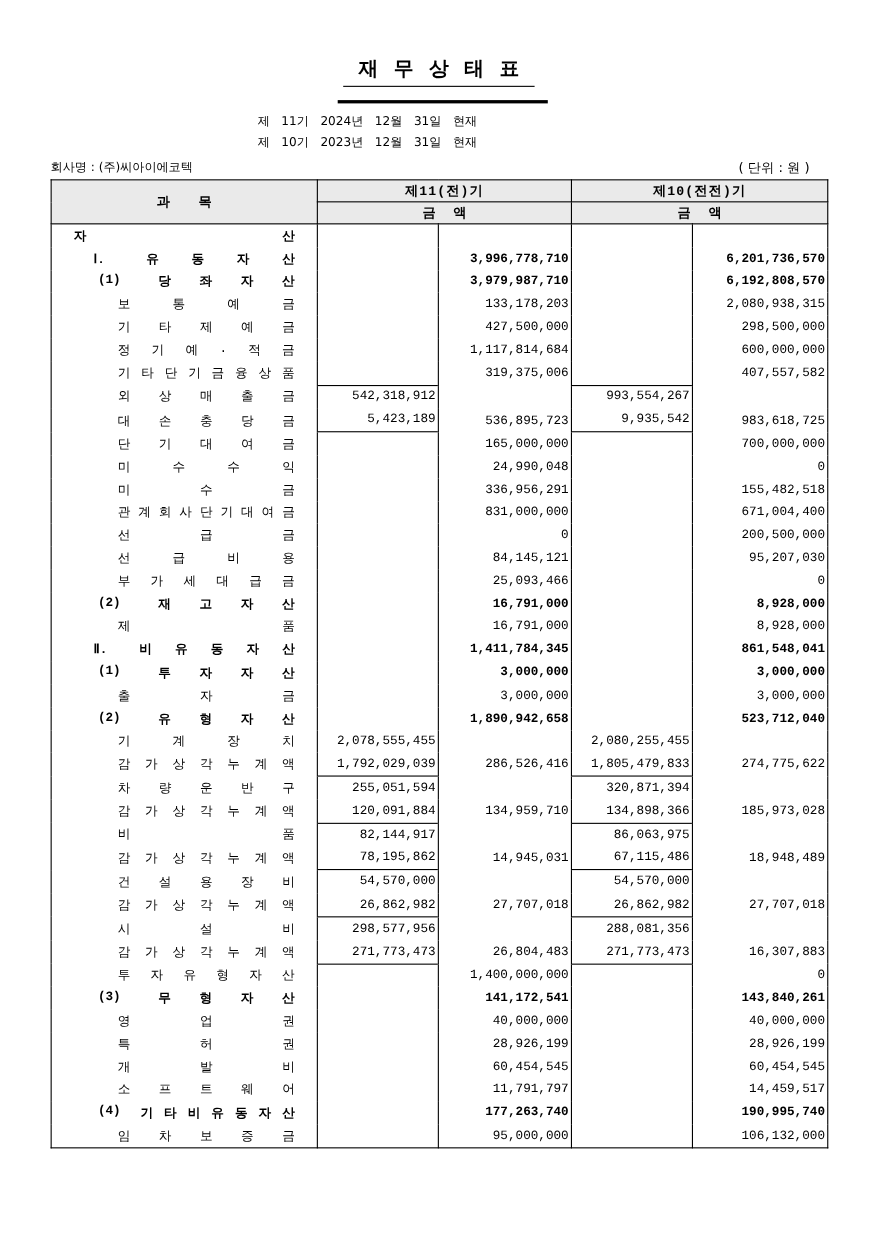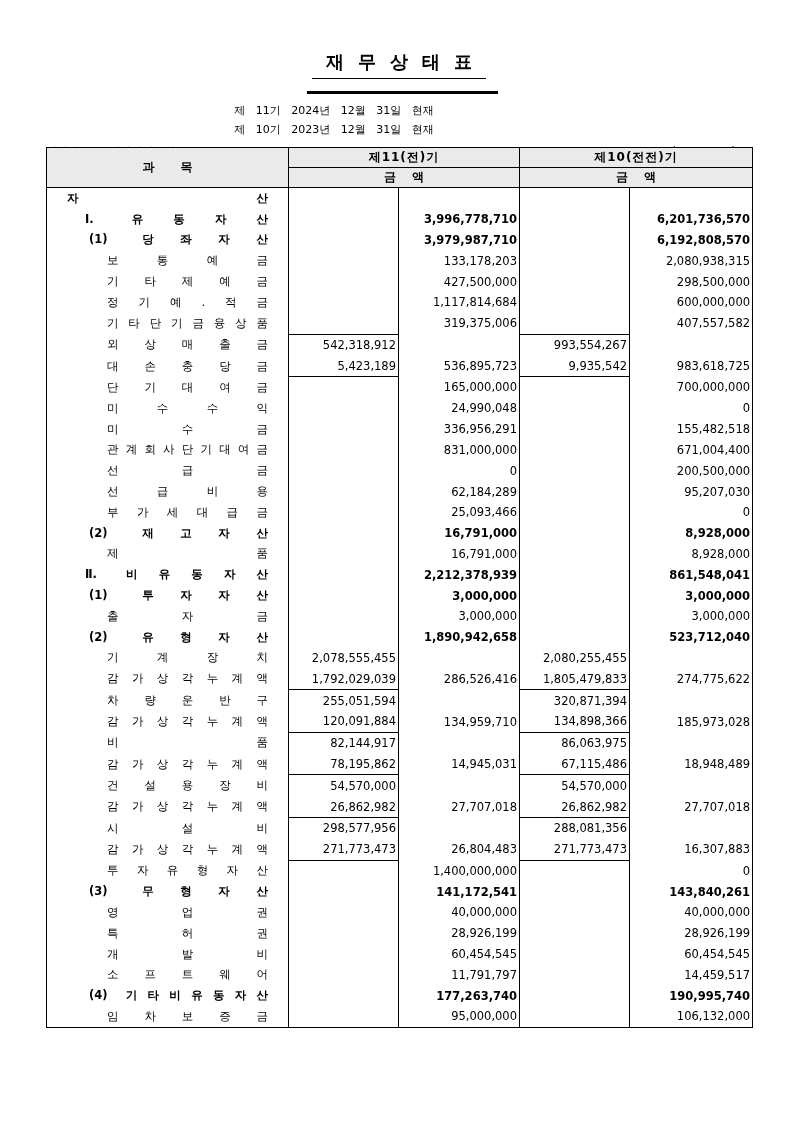--- a/index.html
+++ b/index.html
@@ -5,21 +5,21 @@
   html, body { margin: 0; padding: 0; background: #ffffff; }
   body { width: 798px; height: 1128px; position: relative; font-family: "DejaVu Sans", sans-serif; color: #000; overflow: hidden; }
   .title-wrap { position: absolute; left: 0; width: 798px; top: 50px; text-align: center; }
   .title { display: inline-block; font-size: 18px; font-weight: bold; letter-spacing: 14px; padding-left: 14px; padding-bottom: 4px; border-bottom: 1px solid #000; position: relative; }
   .title-underline { position: absolute; left: 307px; width: 191px; top: 91px; height: 3px; background: #000; }
   .period { position: absolute; left: 0; width: 668px; text-align: center; font-size: 11px; word-spacing: 7px; }
   .period.p1 { top: 103px; }
   .period.p2 { top: 122px; }
   .company { position: absolute; left: 46px; top: 144px; font-size: 11px; }
   .unit { position: absolute; right: 62px; top: 144px; font-size: 12px; }
-  table.fs { position: absolute; left: 46px; top: 147px; border-collapse: collapse; table-layout: fixed; width: 706px; font-size: 11.5px; }
+  table.fs { position: absolute; left: 46px; top: 163px; border-collapse: collapse; table-layout: fixed; width: 706px; font-size: 11.5px; font-family: Liberation Mono, monospace; }
   table.fs col.c0 { width: 242px; } table.fs col.c1 { width: 110px; } table.fs col.c2 { width: 121px; } table.fs col.c3 { width: 110px; } table.fs col.c4 { width: 123px; }
   table.fs th { background: #eaeaea; font-weight: bold; height: 19px; border: 1px solid #000; padding: 0; font-size: 12px; letter-spacing: 1px; }
   table.fs th.gm { letter-spacing: 16px; padding-left: 16px; }
   table.fs th.km { letter-spacing: 26px; padding-left: 26px; }
   table.fs td { height: 20.8px; padding: 0 2px 0 0; border-left: 1px solid #000; border-right: 1px solid #000; text-align: right; white-space: nowrap; }
   table.fs tr.data td { height: 20.8px; }
   table.fs td.acct { text-align: left; padding: 0; }
   .acct-inner { display: flex; justify-content: space-between; box-sizing: border-box; }
   .acct-inner span { display: inline-block; }
   .lvl0 { padding-left: 20px; padding-right: 20px; font-weight: bold; }
@@ -289,21 +289,21 @@
       <tr class="data">
         <td class="acct">
           <div class="acct-inner lvl3">
             <span>선</span>
             <span>급</span>
             <span>비</span>
             <span>용</span>
           </div>
         </td>
         <td class=""></td>
-        <td class="">62,184,289</td>
+        <td class="">84,145,121</td>
         <td class=""></td>
         <td class="">95,207,030</td>
       </tr>
       <tr class="data">
         <td class="acct">
           <div class="acct-inner lvl3">
             <span>부</span>
             <span>가</span>
             <span>세</span>
             <span>대</span>
@@ -348,21 +348,21 @@
           <div class="acct-inner lvl1">
             <span class="prefix">Ⅱ.</span>
             <span>비</span>
             <span>유</span>
             <span>동</span>
             <span>자</span>
             <span>산</span>
           </div>
         </td>
         <td class="bold"></td>
-        <td class="bold">2,212,378,939</td>
+        <td class="bold">1,411,784,345</td>
         <td class="bold"></td>
         <td class="bold">861,548,041</td>
       </tr>
       <tr class="data">
         <td class="acct">
           <div class="acct-inner lvl2">
             <span class="prefix">(1)</span>
             <span>투</span>
             <span>자</span>
             <span>자</span>

